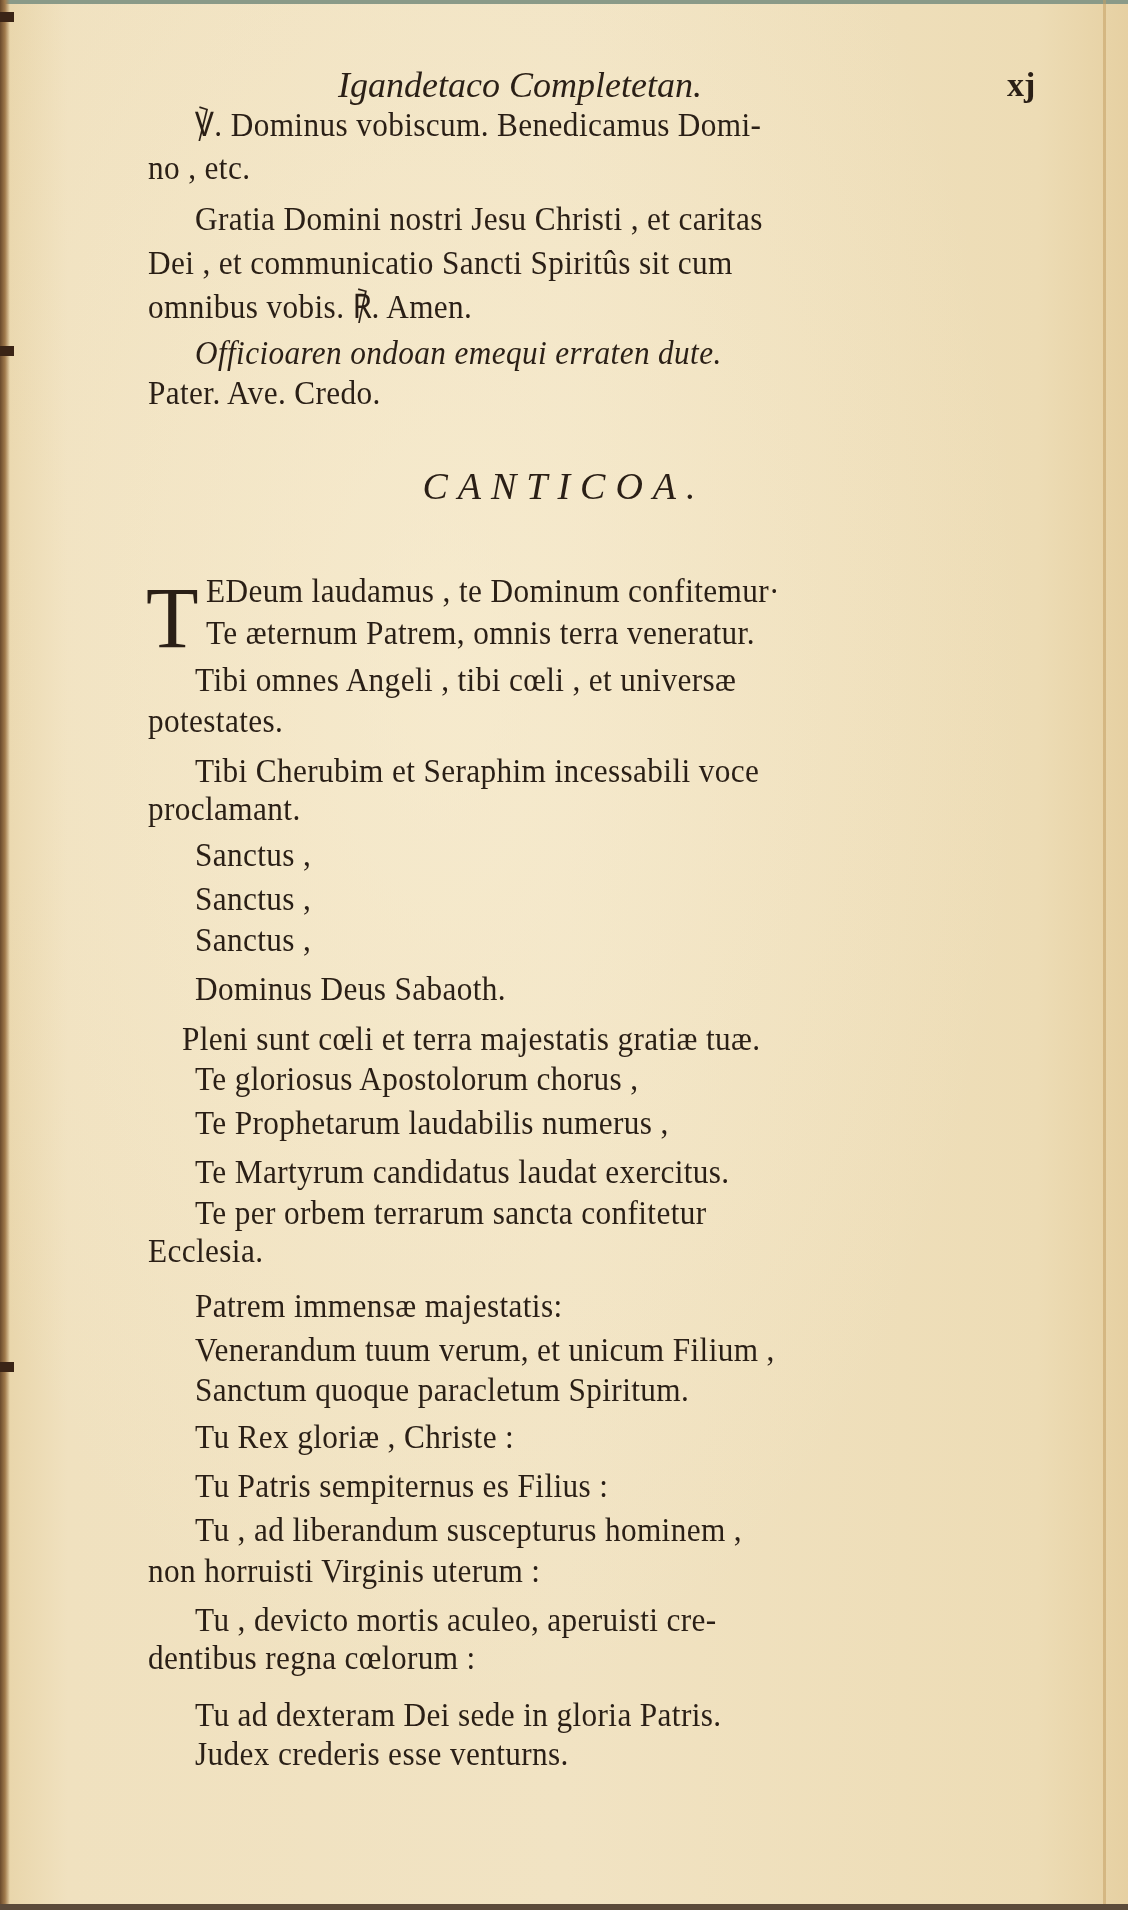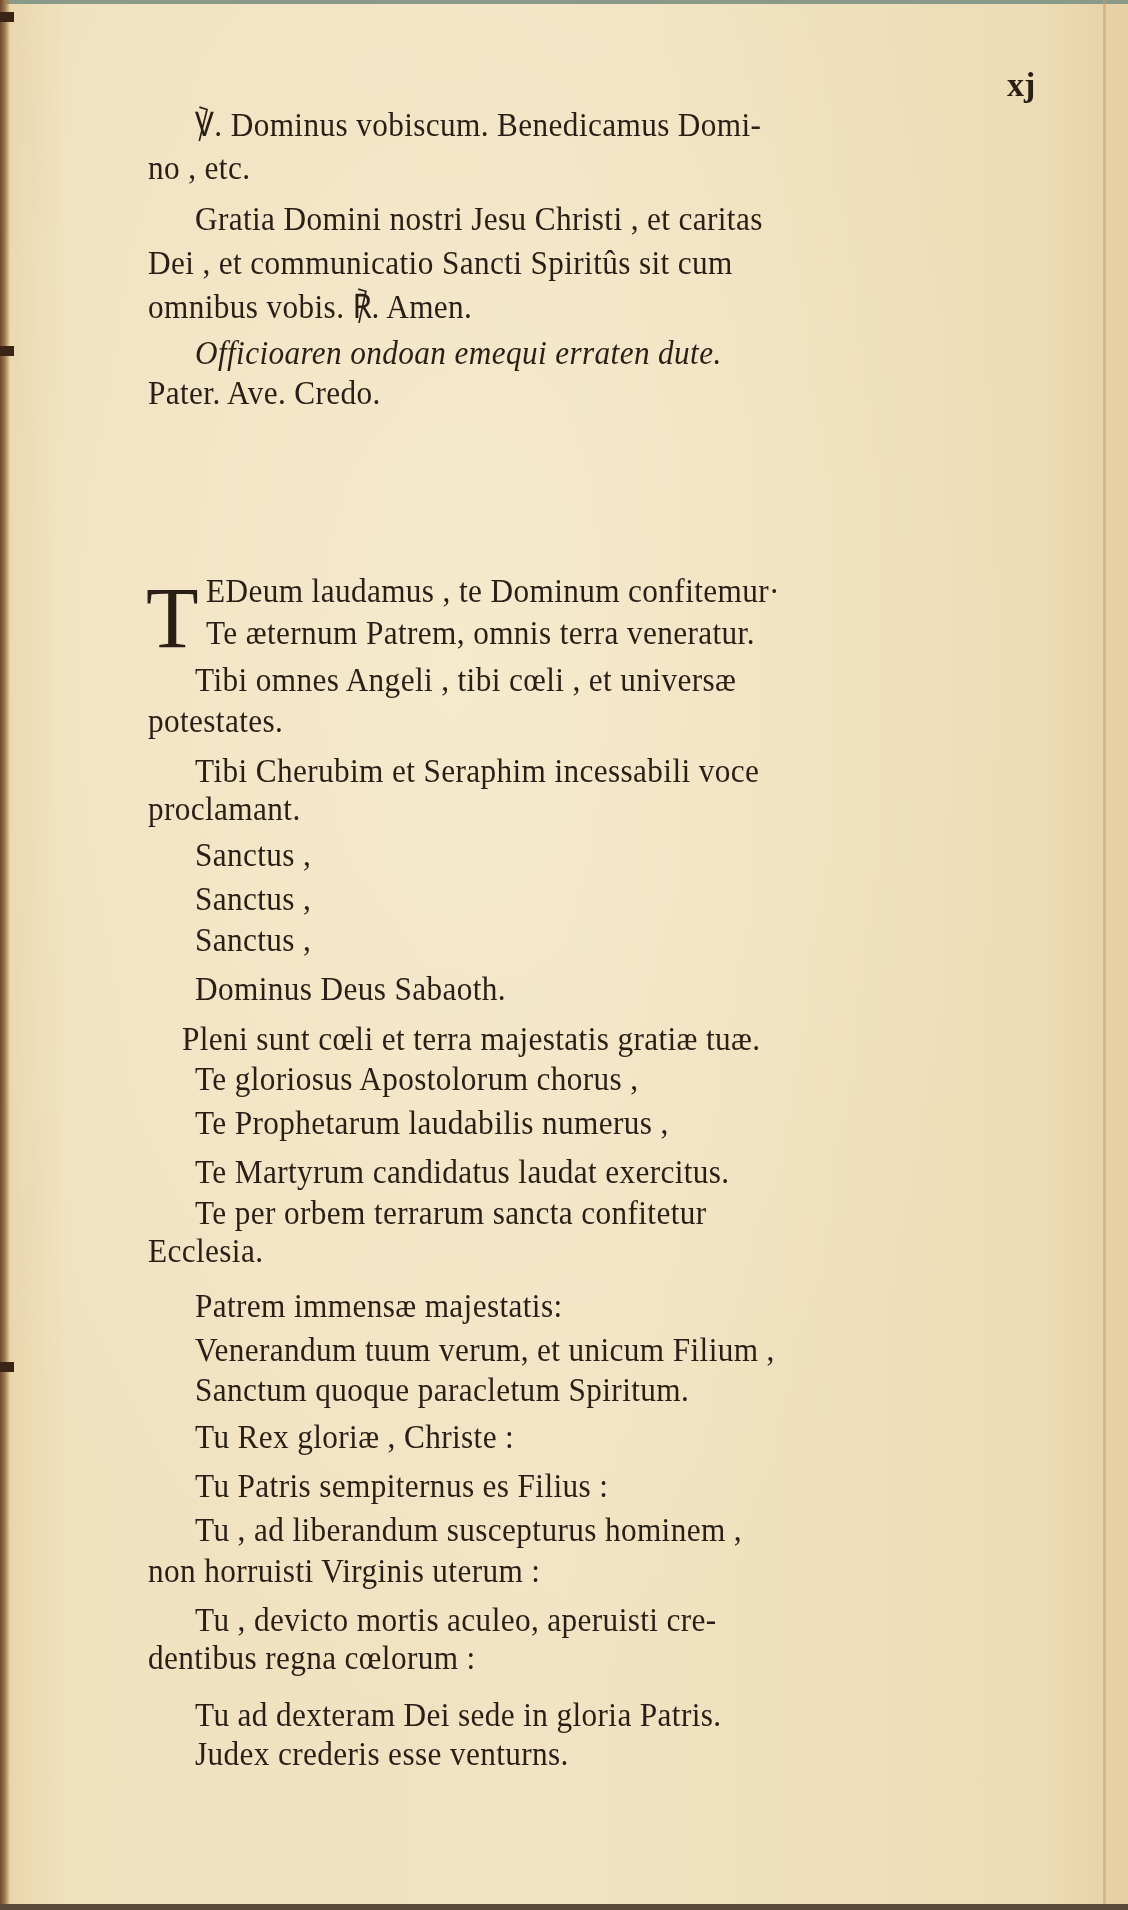--- a/index.html
+++ b/index.html
@@ -54,30 +54,32 @@
 
 <div class="page">
   <div class="top-strip"></div>
   <div class="left-edge"></div>
   <div class="left-mark" style="top:12px"></div>
   <div class="left-mark" style="top:346px"></div>
   <div class="left-mark" style="top:1362px"></div>
   <div class="right-fold"></div>
   <div class="bottom-strip"></div>
 
+  <div class="header-title">Igandetaco Completetan.</div>
   <div class="folio">xj</div>
 
   <div class="line indent" style="top:105px">℣. Dominus  vobiscum. Benedicamus Domi-</div>
   <div class="line flush" style="top:148px">no , etc.</div>
   <div class="line indent" style="top:199px">Gratia Domini nostri Jesu Christi , et caritas</div>
   <div class="line flush" style="top:243px">Dei , et communicatio Sancti Spiritûs  sit cum</div>
   <div class="line flush" style="top:287px">omnibus vobis. ℟. Amen.</div>
   <div class="line indent ital" style="top:333px">Officioaren  ondoan  emequi  erraten  dute.</div>
   <div class="line flush" style="top:373px">Pater. Ave. Credo.</div>
 
+  <div class="section-title">CANTICOA.</div>
 
   <div class="dropcap">T</div>
   <div class="line" style="left:206px; top:571px">EDeum laudamus , te Dominum confitemur·</div>
   <div class="line" style="left:206px; top:613px">Te æternum Patrem, omnis terra veneratur.</div>
   <div class="line indent" style="top:660px">Tibi omnes  Angeli , tibi cœli , et universæ</div>
   <div class="line flush" style="top:701px">potestates.</div>
   <div class="line indent" style="top:751px">Tibi Cherubim et Seraphim incessabili voce</div>
   <div class="line flush" style="top:789px">proclamant.</div>
   <div class="line indent" style="top:835px">Sanctus ,</div>
   <div class="line indent" style="top:879px">Sanctus ,</div>

